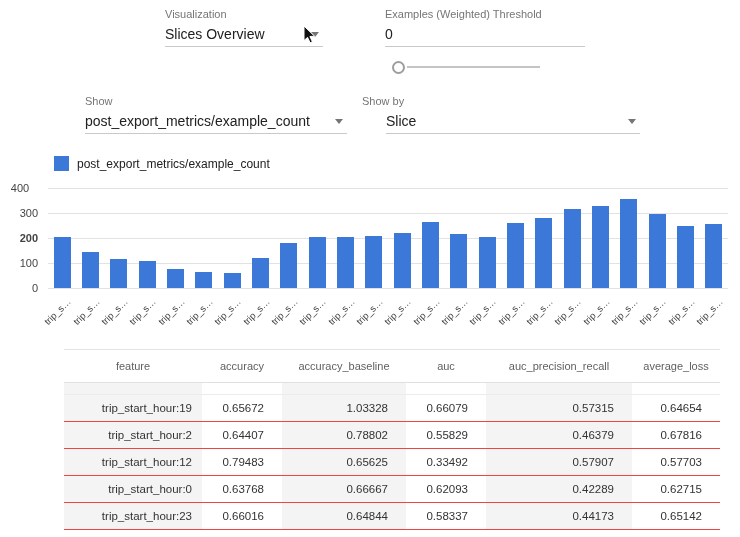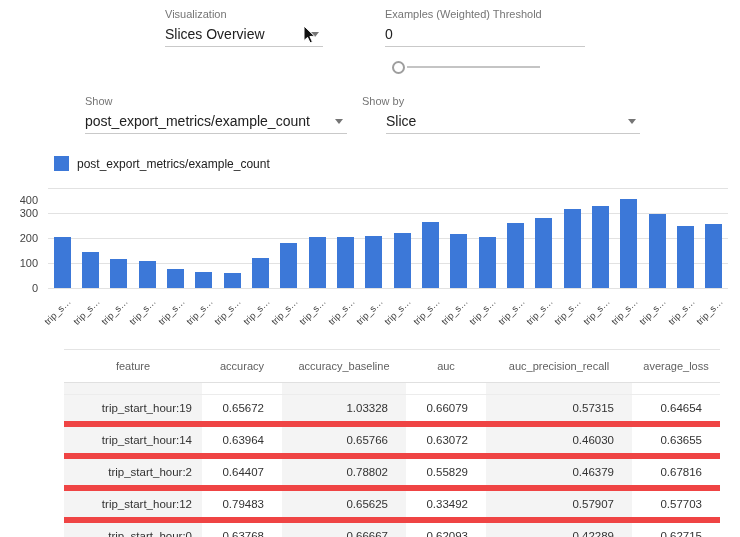--- a/index.html
+++ b/index.html
@@ -32,21 +32,21 @@
   .bar-slot{flex:1;display:flex;justify-content:center;align-items:flex-end;height:100%;}
   .bar{width:17px;}
   .x-labels{position:absolute;left:48px;top:292px;width:680px;height:48px;}
   .x-label{position:absolute;width:60px;text-align:right;font-size:9.5px;color:#444;
            white-space:nowrap;transform:rotate(-45deg);transform-origin:100% 0;}
   
   .metrics-table{position:absolute;left:64px;top:349px;width:656px;border-collapse:collapse;
                  table-layout:fixed;border-top:1px solid #e4e4e4;}
   .metrics-table th{height:30px;font-size:11px;font-weight:400;color:#616161;
                  text-align:center;border-bottom:1px solid #e0e0e0;background:#fff;}
-  .metrics-table td{height:24px;font-size:11.5px;color:#333;border-bottom:6px solid #ef4444;}
+  .metrics-table td{height:24px;font-size:11.5px;color:#333;border-bottom:1px solid #ef4444;}
   .metrics-table tr.spacer td{height:9px;border-bottom:1px solid #ececec;}
   .metrics-table td.shade{background:#f4f4f4;}
   .metrics-table td.feat{text-align:right;padding-right:10px;}
   .metrics-table td.num{text-align:right;padding-right:18px;}
   
   .cursor{position:absolute;left:303px;top:25px;z-index:20;pointer-events:none;}
 </style>
 </head>
 <body>
 
@@ -78,23 +78,23 @@
     <span class="val">Slice</span>
     <span class="caret"></span>
   </div>
 
   <div class="legend">
     <span class="swatch" style="background: rgb(60, 120, 216);"></span>
     <span class="legend-label">post_export_metrics/example_count</span>
   </div>
 
   <div class="y-axis">
-      <div class="y-tick" style="top: 12px;">400</div>
+      <div class="y-tick" style="top: 0px; text-align: center;">400</div>
       <div class="y-tick" style="top: 25px;">300</div>
-      <div class="y-tick" style="top: 50px;">200</div>
+      <div class="y-tick" style="top: 50px; font-weight: bold;">200</div>
       <div class="y-tick" style="top: 75px;">100</div>
       <div class="y-tick" style="top: 100px;">0</div>
     </div>
   <div class="plot">
     <div id="gridlines">
         <div class="gridline" style="top: 0px;"></div>
         <div class="gridline" style="top: 25px;"></div>
         <div class="gridline" style="top: 50px;"></div>
         <div class="gridline" style="top: 75px;"></div>
         <div class="gridline" style="top: 100px;"></div>
@@ -231,28 +231,20 @@
         </tr>
         <tr>
           <td class="feat shade">trip_start_hour:19</td>
           <td class="num">0.65672</td>
           <td class="num shade">1.03328</td>
           <td class="num">0.66079</td>
           <td class="num shade">0.57315</td>
           <td class="num">0.64654</td>
         </tr>
         <tr>
-          <td class="feat shade">trip_start_hour:14</td>
-          <td class="num">0.63964</td>
-          <td class="num shade">0.65766</td>
-          <td class="num">0.63072</td>
-          <td class="num shade">0.46030</td>
-          <td class="num">0.63655</td>
-        </tr>
-        <tr>
           <td class="feat shade">trip_start_hour:2</td>
           <td class="num">0.64407</td>
           <td class="num shade">0.78802</td>
           <td class="num">0.55829</td>
           <td class="num shade">0.46379</td>
           <td class="num">0.67816</td>
         </tr>
         <tr>
           <td class="feat shade">trip_start_hour:12</td>
           <td class="num">0.79483</td>

